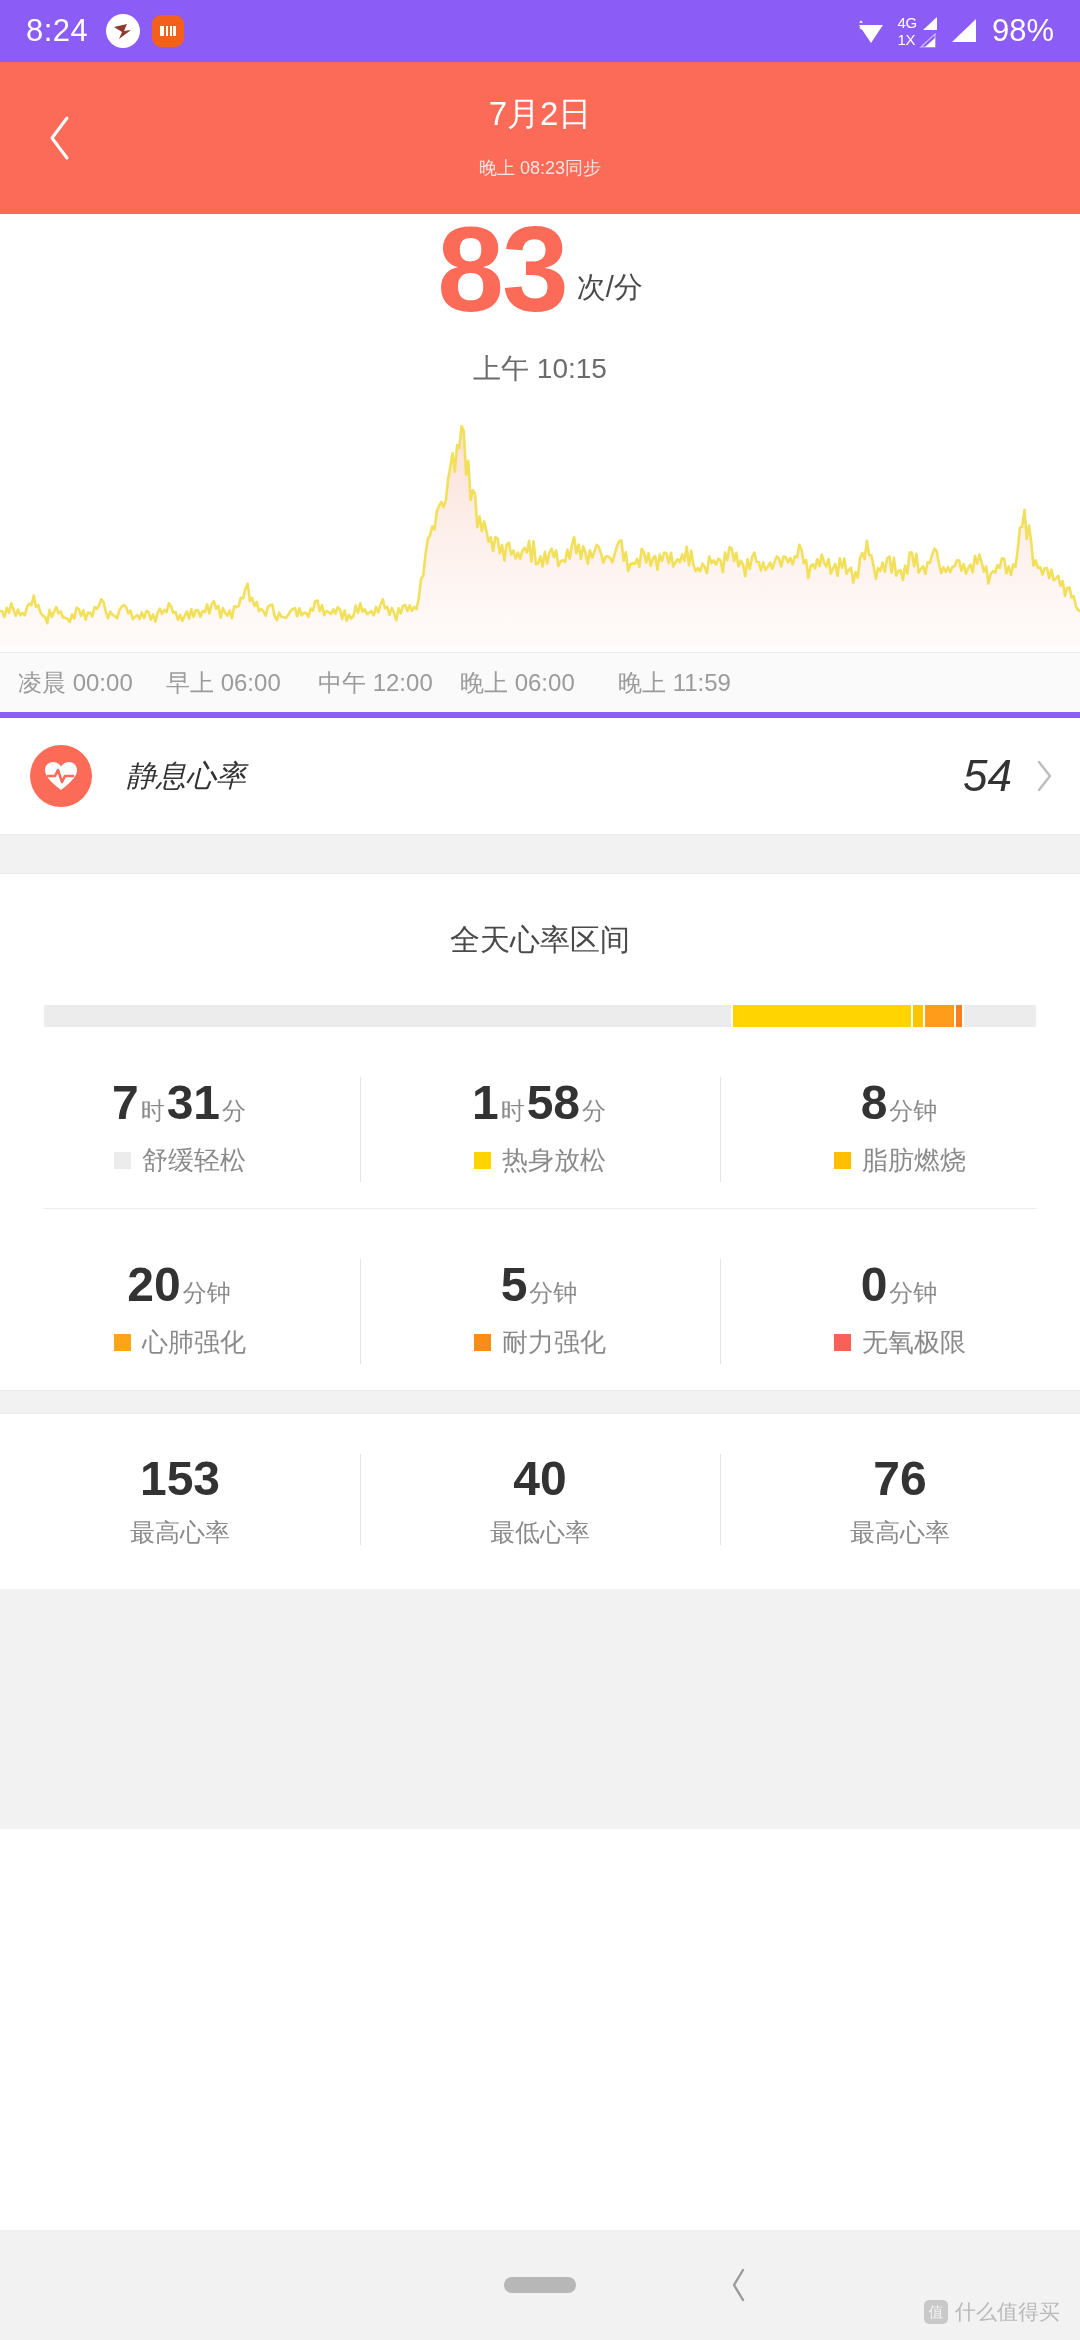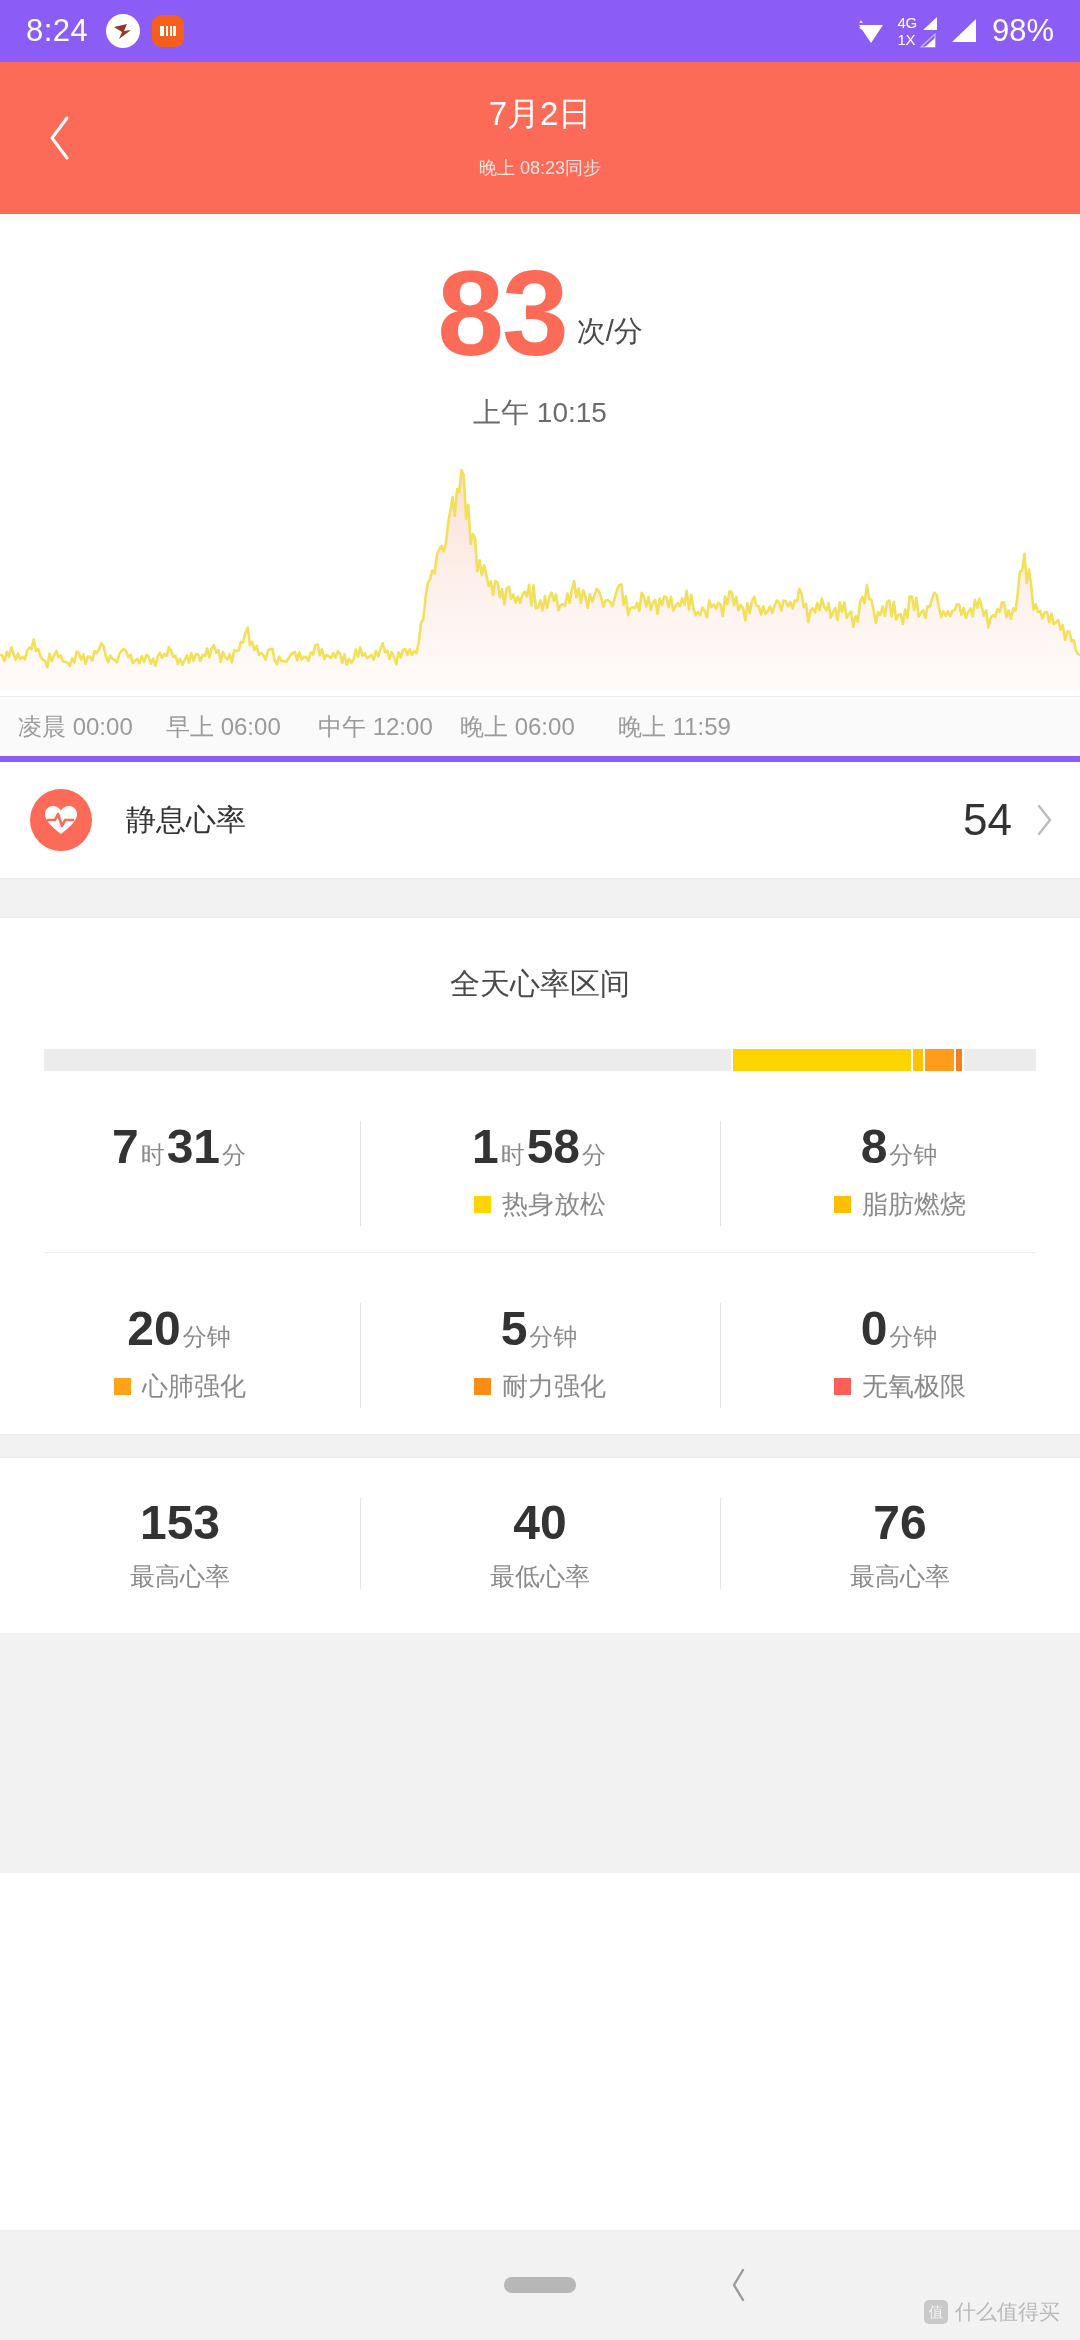--- a/index.html
+++ b/index.html
@@ -39,39 +39,39 @@
     display:flex; flex-direction:column; align-items:center; justify-content:center;
   }
   .back-btn {
     position:absolute; left:24px; top:0; bottom:0;
     width:72px; display:flex; align-items:center; justify-content:center;
   }
   .hdr-title { font-size:33px; line-height:40px; font-weight:400; }
   .hdr-sub { font-size:18px; line-height:30px; color:rgba(255,255,255,.82); margin-top:19px; }
 
   
-  .hero { background:#fff; padding-top:44px; text-align:center; }
+  .hero { background:#fff; text-align:center; }
   .bpm-line { display:flex; align-items:flex-end; justify-content:center; }
   .bpm-value { font-size:120px; line-height:110px; color:#fc6a58; font-weight:bold; letter-spacing:-2px; }
   .bpm-unit { font-size:29px; color:#4a4a4a; margin-left:10px; margin-bottom:16px; }
   .bpm-time { font-size:28px; color:#6b6b6b; margin-top:26px; }
 
   
   .chart-wrap { position:relative; height:240px; margin-top:24px; }
   .chart-wrap svg { display:block; width:1080px; height:240px; }
   .axis {
     height:66px; background:#fafafa;
     border-top:1px solid #ececec; border-bottom:6px solid #8b5cf6;
     display:flex; align-items:center; position:relative;
   }
   .axis span { position:absolute; font-size:24px; color:#9b9b9b; white-space:nowrap; }
 
   
   .rest-row {
-    height:116px; background:#fff; display:flex; align-items:center; padding:0 26px 0 30px;
+    height:116px; background:#fff; display:flex; align-items:center; padding:0 26px 0 30px;font-style:italic;
   }
   .rest-icon {
     width:62px; height:62px; border-radius:50%; background:#fc6a58;
     display:flex; align-items:center; justify-content:center; flex:0 0 auto;
   }
   .rest-label { font-size:30px; color:#333; margin-left:34px; }
   .rest-value { margin-left:auto; font-size:44px; color:#333; }
   .rest-chev { margin-left:22px; display:flex; align-items:center; }
 
   .gap { height:40px; background:#f2f2f2; border-top:1px solid #eaeaea; border-bottom:1px solid #eaeaea; }
@@ -243,20 +243,24 @@
       </div>
 
     <div class="zone-grid">
       <div class="zone-cell">
         <div class="zone-num">
           <span class="zn-big">7</span>
           <span class="zn-sm">时</span>
           <span class="zn-big">31</span>
           <span class="zn-sm">分</span>
         </div>
+        <div class="zone-legend">
+          <span class="sw" style="background:#ececec"></span>
+          <span>舒缓轻松</span>
+        </div>
       </div>
       <div class="zone-cell">
         <div class="zone-num">
           <span class="zn-big">1</span>
           <span class="zn-sm">时</span>
           <span class="zn-big">58</span>
           <span class="zn-sm">分</span>
         </div>
         <div class="zone-legend">
           <span class="sw" style="background:#ffd400"></span>

